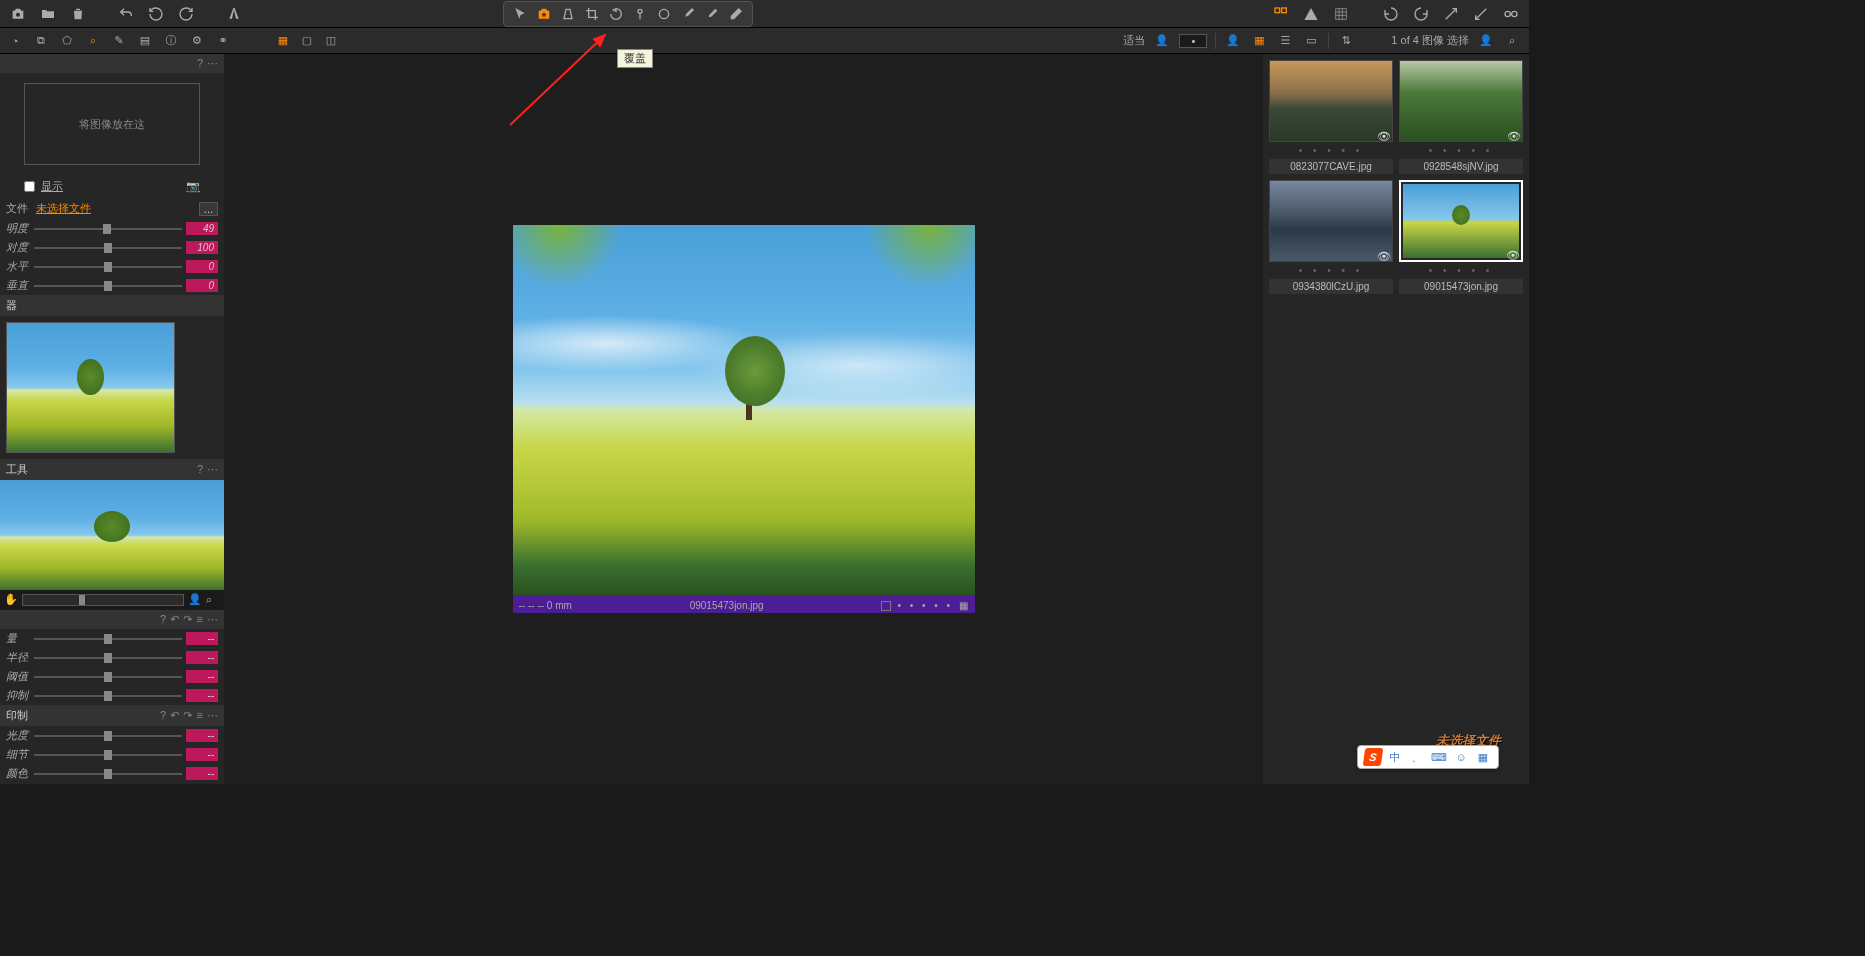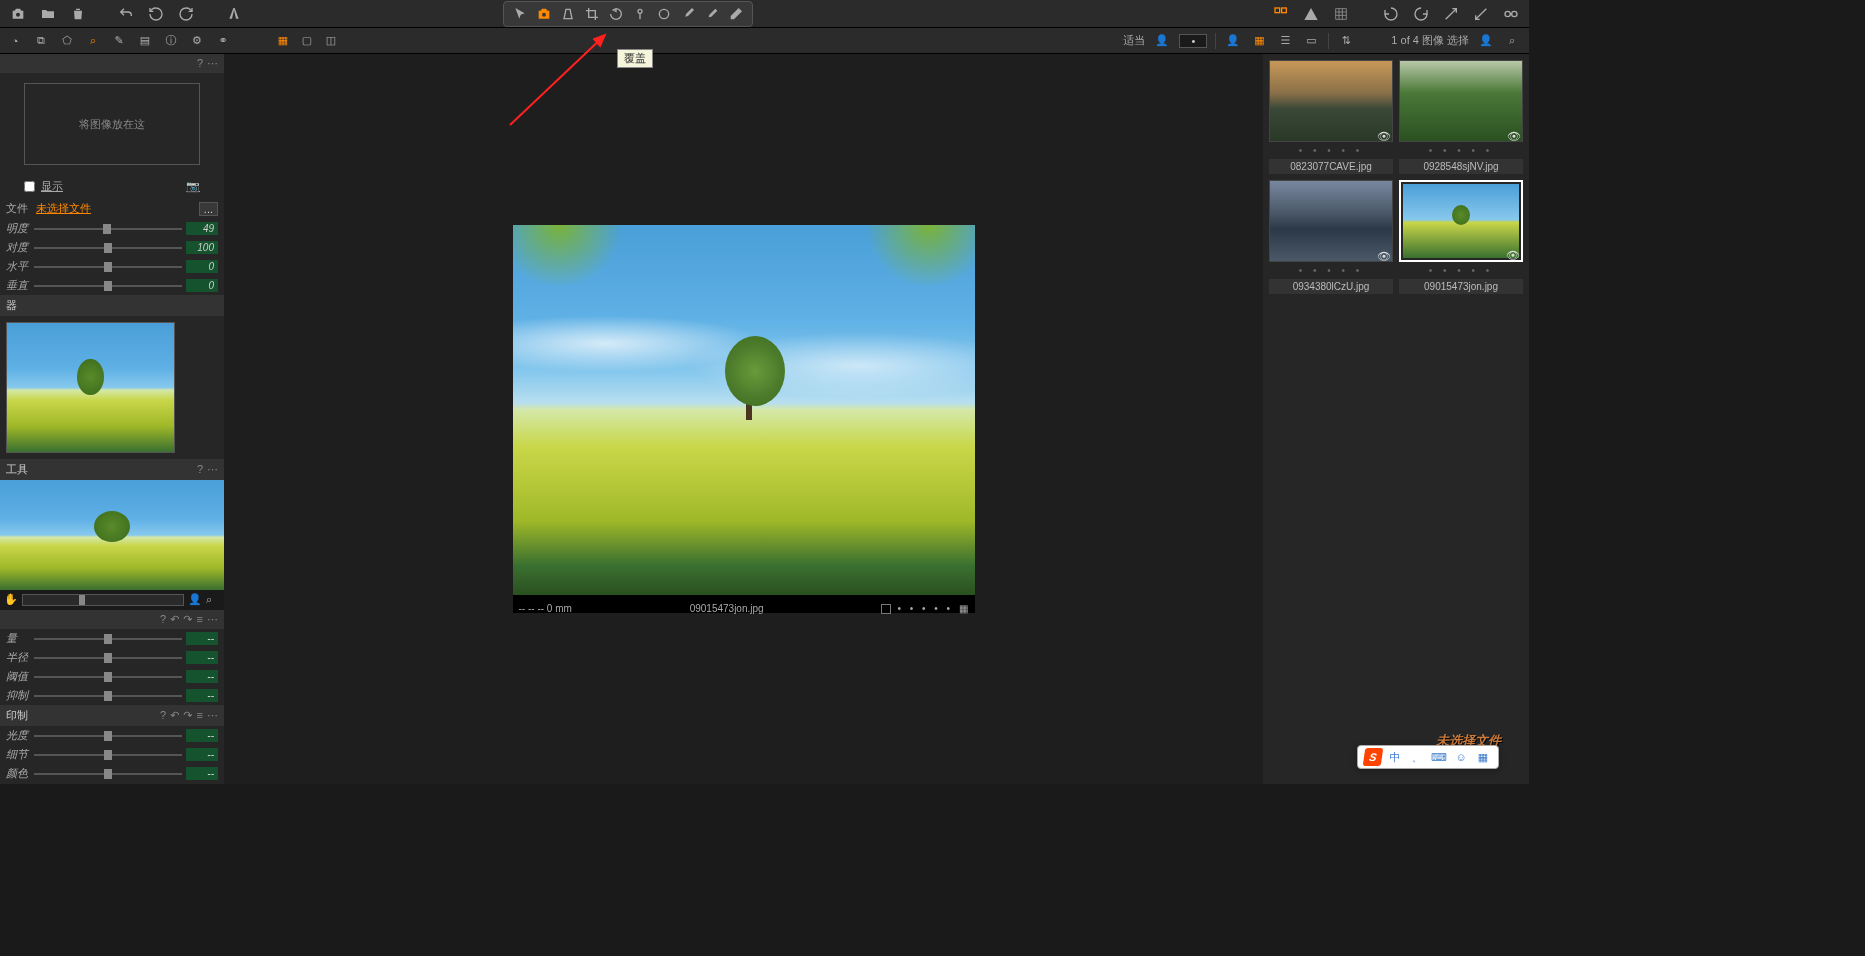--- a/index.html
+++ b/index.html
@@ -199,21 +199,21 @@
   position: absolute;
   width: 8px;
   height: 10px;
   background: #888;
   top: -4px;
   transform: translateX(-50%);
 }
 .slider-row .value {
   width: 32px;
   text-align: right;
-  background: #14532d;
+  background: #be185d;
   padding: 1px 4px;
   color: #ccc;
   font-size: 10px;
 }
 
 
 .preview-box {
   margin: 6px;
   border: 1px solid #555;
   overflow: hidden;
@@ -309,24 +309,24 @@
   position: absolute;
   top: 20%; left: 0; right: 0; height: 30%;
   background: 
     radial-gradient(ellipse at 20% 40%, rgba(255,255,255,0.7) 0%, transparent 30%),
     radial-gradient(ellipse at 75% 60%, rgba(255,255,255,0.6) 0%, transparent 35%);
 }
 
 .image-info-bar {
   width: 462px;
   height: 18px;
-  background: #000000;
-  display: flex;
-  align-items: flex-start;
-  padding: 8px 6px;
+  background: #4c1d95;
+  display: flex;
+  align-items: flex-end;
+  padding: 2px 6px;
   font-size: 10px;
   color: #aaa;
 }
 .image-info-bar .left { }
 .image-info-bar .center { margin: 0 auto; }
 .image-info-bar .right { display: flex; gap: 6px; align-items: center; }
 .image-info-bar .dots-rating { letter-spacing: 3px; }
 
 
 .right-panel {

